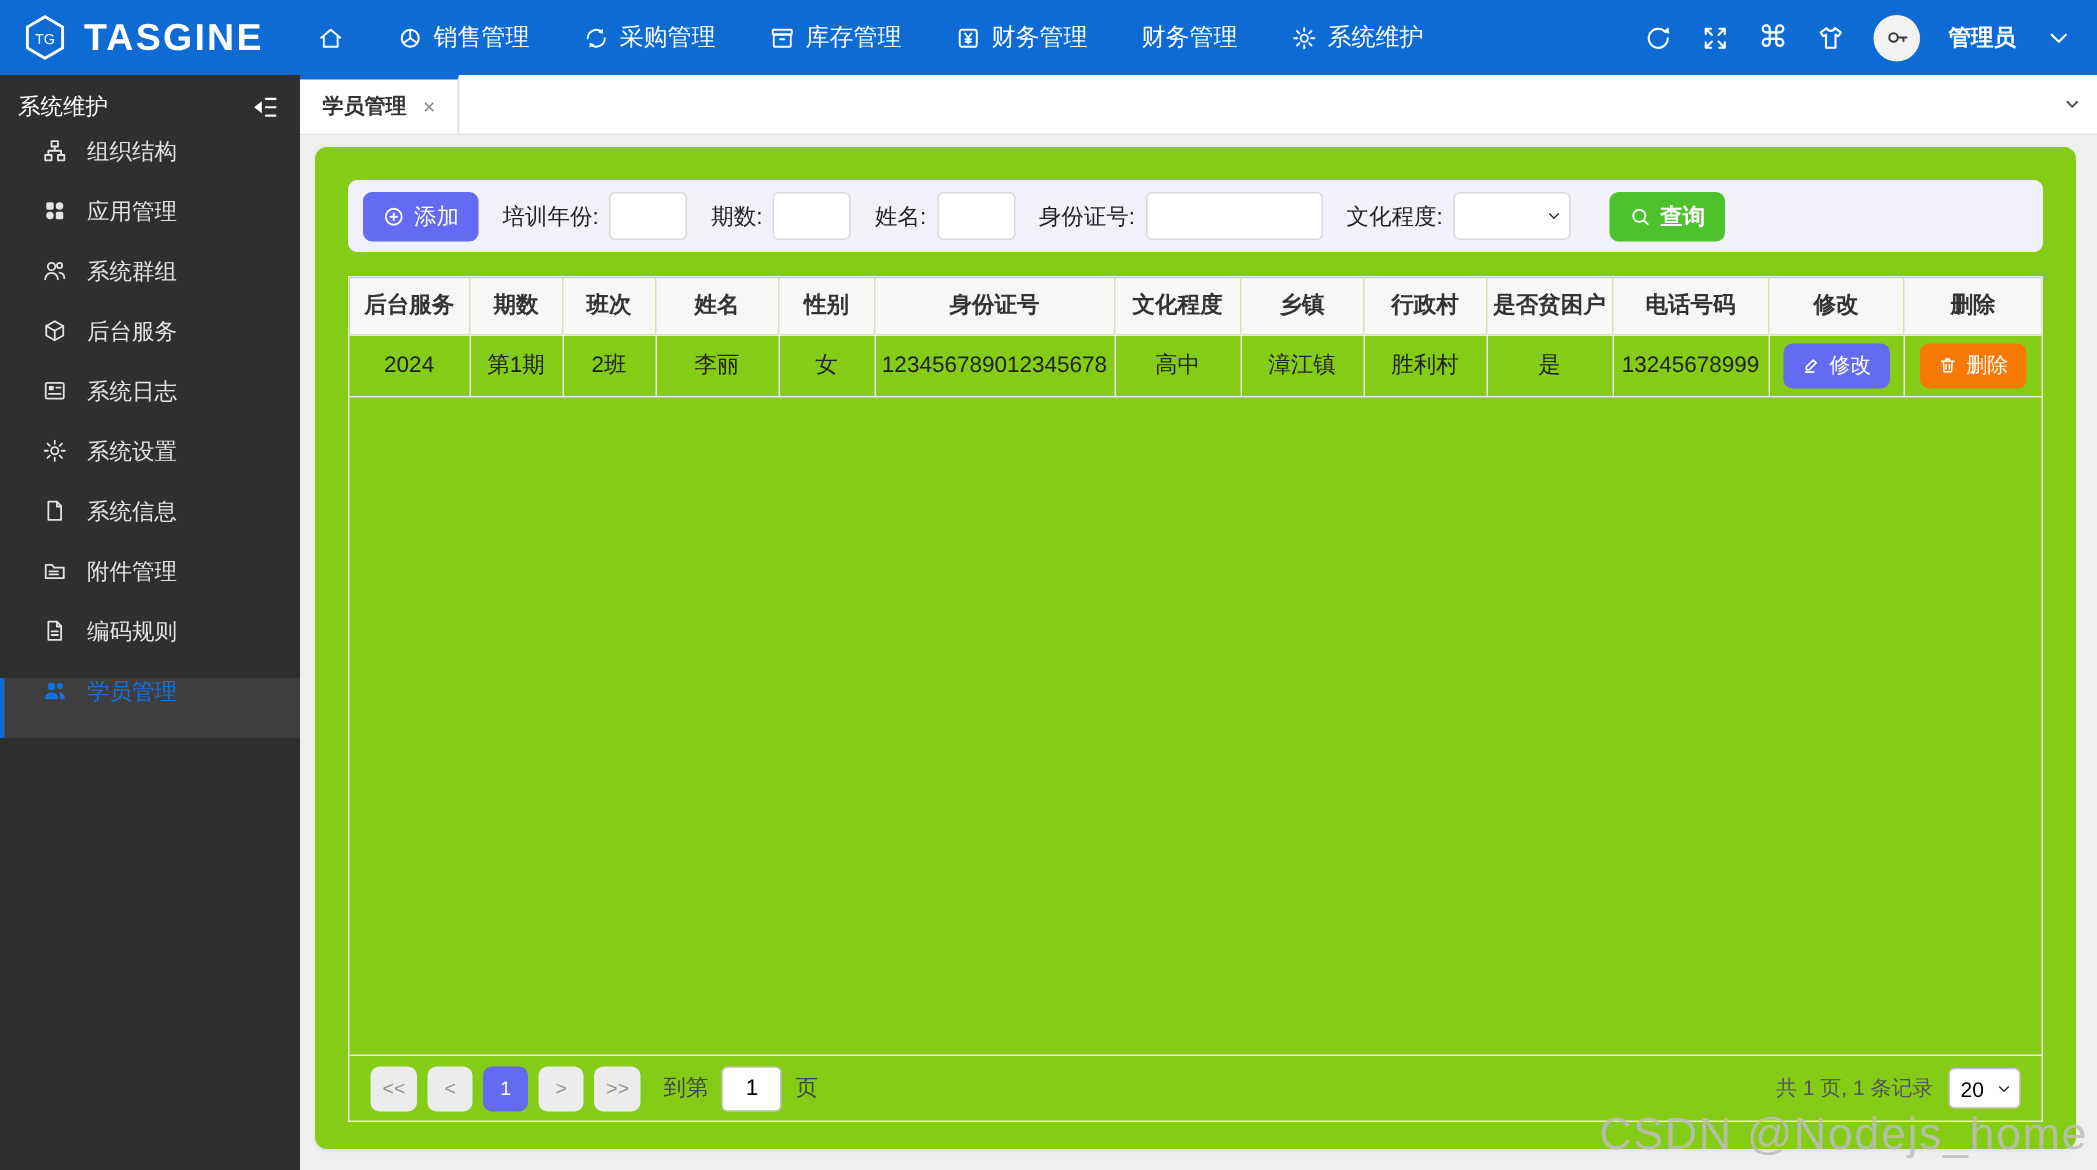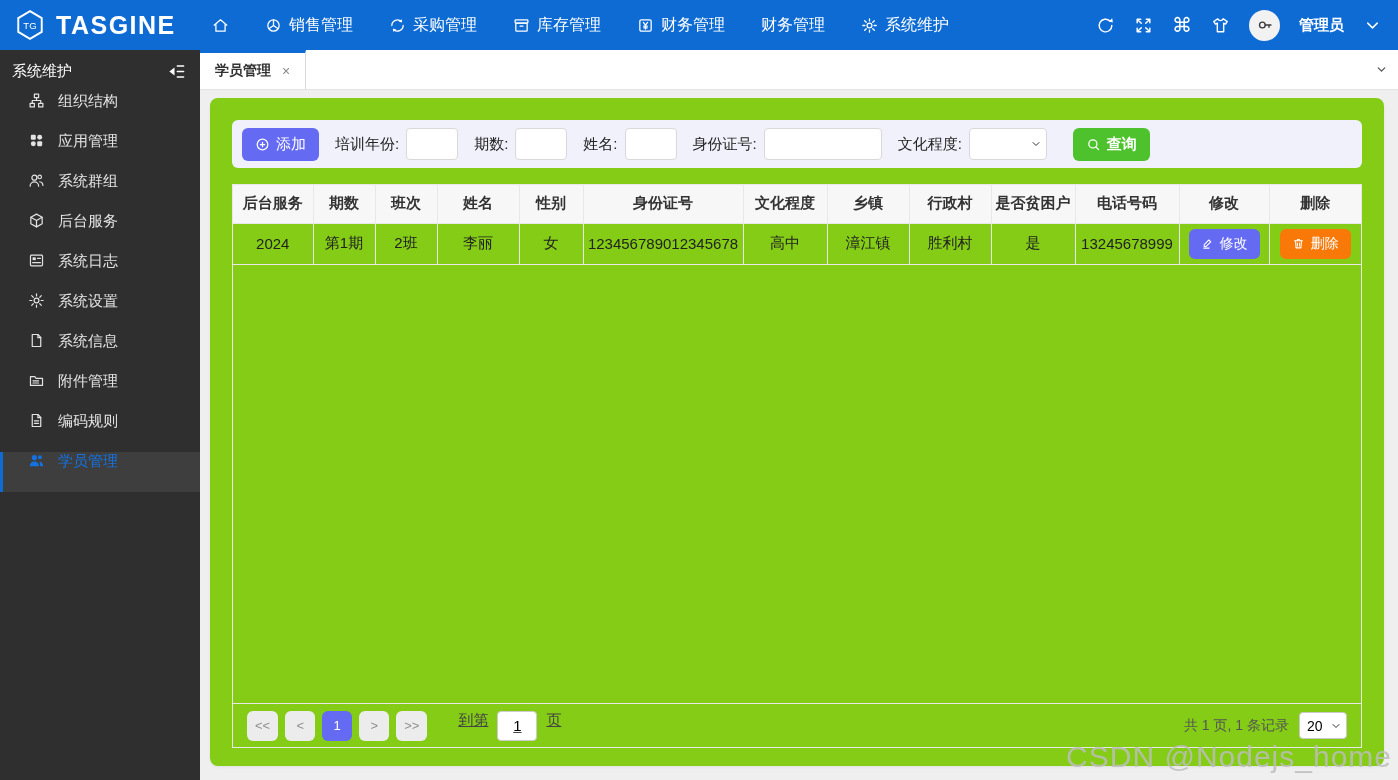--- a/index.html
+++ b/index.html
@@ -85,21 +85,21 @@
   .btn-del  { background:#f87907; height:30px; padding:0 12px; font-size:14px; border-radius:6px; }
   .tbody-spacer { flex:1; }
 
   
   .pager { height:44px; border-top:1px solid #e8e8e8; display:flex; align-items:center;
            padding:0 14px; gap:7px; flex:none; }
   .pbtn { min-width:30px; height:30px; border:none; border-radius:6px; background:#ececec;
           color:#8f8f8f; font-size:13px; display:inline-flex; align-items:center;
           justify-content:center; cursor:pointer; font-family:inherit; padding:0 8px; }
   .pbtn.active { background:#656af2; color:#fff; }
-  .goto { display:flex; margin-left:24px; font-size:15px; color:#444;text-decoration:underline; }
+  .goto { display:flex; align-items:center; margin-left:8px; font-size:15px; color:#444; }
   .goto input { width:40px; height:30px; border:1px solid #ccc; border-radius:4px;
                 text-align:center; font-size:15px; margin:0 9px; font-family:inherit; }
   .pager-right { margin-left:auto; display:flex; align-items:center; font-size:14px; color:#555;justify-content:center; }
   .ps-select { appearance:none; -webkit-appearance:none; height:27px; width:48px; margin-left:10px;
                border:1px solid #c9c9c9; border-radius:4px; background:#fff; font-size:14px;
                padding:0 18px 0 7px; font-family:inherit; cursor:pointer; }
   .ps-wrap .sel-chev { top:8px; }
 
   .watermark { position:fixed; right:6px; bottom:6px; font-size:30px; color:#bdbdbd;
                letter-spacing:1px; z-index:40; opacity:.85; }

